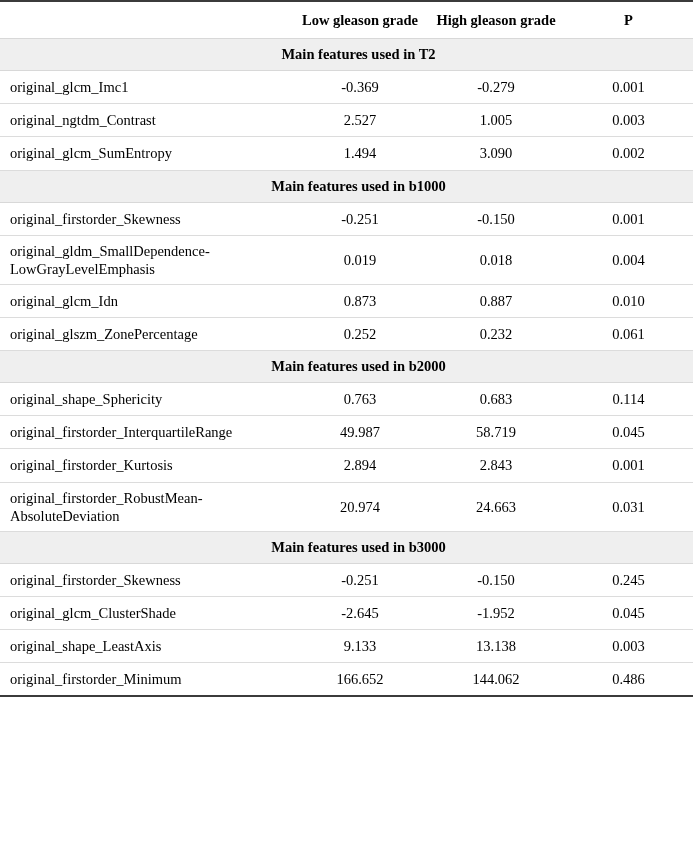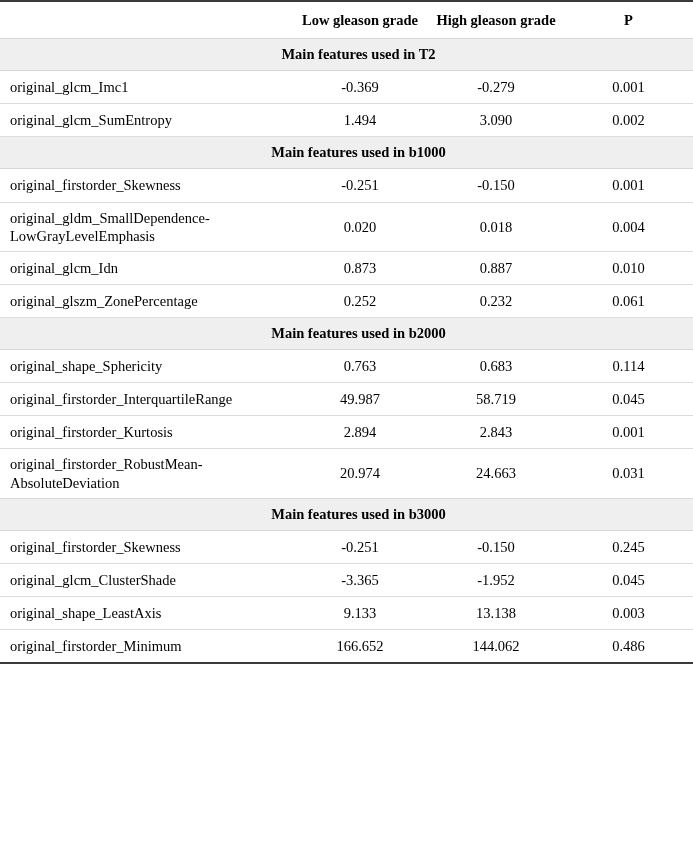--- a/index.html
+++ b/index.html
@@ -100,39 +100,45 @@
         <td colspan="4">Main features used in T2</td>
       </tr>
 
       <tr class="data-row">
         <td class="feature-cell">original_glcm_Imc1</td>
         <td>-0.369</td>
         <td>-0.279</td>
         <td>0.001</td>
       </tr>
       <tr class="data-row">
+        <td class="feature-cell">original_ngtdm_Contrast</td>
+        <td>2.527</td>
+        <td>1.005</td>
+        <td>0.003</td>
+      </tr>
+      <tr class="data-row">
         <td class="feature-cell">original_glcm_SumEntropy</td>
         <td>1.494</td>
         <td>3.090</td>
         <td>0.002</td>
       </tr>
 
       <tr class="section-row">
         <td colspan="4">Main features used in b1000</td>
       </tr>
 
       <tr class="data-row">
         <td class="feature-cell">original_firstorder_Skewness</td>
         <td>-0.251</td>
         <td>-0.150</td>
         <td>0.001</td>
       </tr>
       <tr class="data-row tall">
         <td class="feature-cell">original_gldm_SmallDependence-LowGrayLevelEmphasis</td>
-        <td>0.020</td>
+        <td>0.019</td>
         <td>0.018</td>
         <td>0.004</td>
       </tr>
       <tr class="data-row">
         <td class="feature-cell">original_glcm_Idn</td>
         <td>0.873</td>
         <td>0.887</td>
         <td>0.010</td>
       </tr>
       <tr class="data-row">
@@ -176,21 +182,21 @@
       </tr>
 
       <tr class="data-row">
         <td class="feature-cell">original_firstorder_Skewness</td>
         <td>-0.251</td>
         <td>-0.150</td>
         <td>0.245</td>
       </tr>
       <tr class="data-row">
         <td class="feature-cell">original_glcm_ClusterShade</td>
-        <td>-3.365</td>
+        <td>-2.645</td>
         <td>-1.952</td>
         <td>0.045</td>
       </tr>
       <tr class="data-row">
         <td class="feature-cell">original_shape_LeastAxis</td>
         <td>9.133</td>
         <td>13.138</td>
         <td>0.003</td>
       </tr>
       <tr class="data-row bottom-rule">

